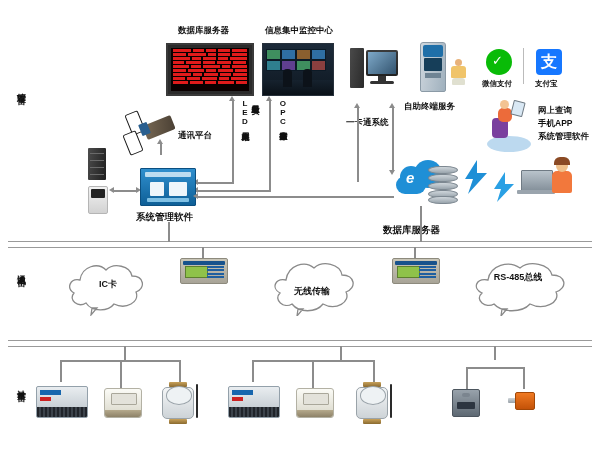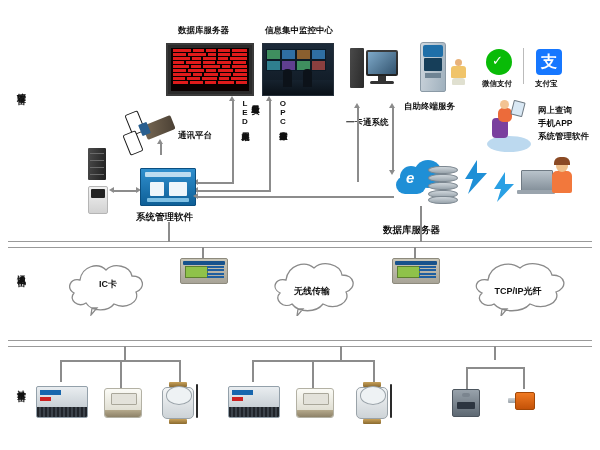--- a/index.html
+++ b/index.html
@@ -399,21 +399,21 @@
   <svg style="position:absolute;left:262px;top:256px;width:108px;height:60px;" viewBox="0 0 108 60">
     <path d="M24 24 C13 22 9 32 18 37 C11 44 22 53 30 48 C37 57 54 57 61 48 C74 55 89 46 84 36 C95 32 93 19 80 19 C78 8 61 4 52 12 C43 4 26 9 24 24 Z
              M36 53 L35 60 L41 53 Z" fill="#ffffff" stroke="#8a8a8a" stroke-width="1.3"></path>
   </svg>
   <div class="cloudtxt" style="left:262px;top:286px;width:100px;">无线传输</div>
 
   <svg style="position:absolute;left:462px;top:256px;width:120px;height:60px;" viewBox="0 0 120 60">
     <path d="M26 24 C14 22 10 32 20 37 C12 44 24 53 32 48 C40 57 60 57 68 48 C82 55 99 46 94 36 C106 32 104 19 90 19 C87 8 68 4 58 12 C47 4 28 9 26 24 Z
              M40 53 L39 60 L45 53 Z" fill="#ffffff" stroke="#8a8a8a" stroke-width="1.3"></path>
   </svg>
-  <div class="cloudtxt" style="left:462px;top:286px;width:112px;">TCP/IP光纤</div>
+  <div class="cloudtxt" style="left:462px;top:272px;width:112px;">RS-485总线</div>
 
   <div class="ln lnv" style="left:124px;top:346px;height:14px;"></div>
   <div class="ln lnv" style="left:340px;top:346px;height:14px;"></div>
   <div class="ln lnv" style="left:494px;top:346px;height:14px;"></div>
 
   <div class="ln lnh" style="left:60px;top:360px;width:120px;"></div>
   <div class="ln lnv" style="left:60px;top:360px;height:22px;"></div>
   <div class="ln lnv" style="left:120px;top:360px;height:30px;"></div>
   <div class="ln lnv" style="left:179px;top:360px;height:22px;"></div>
 

